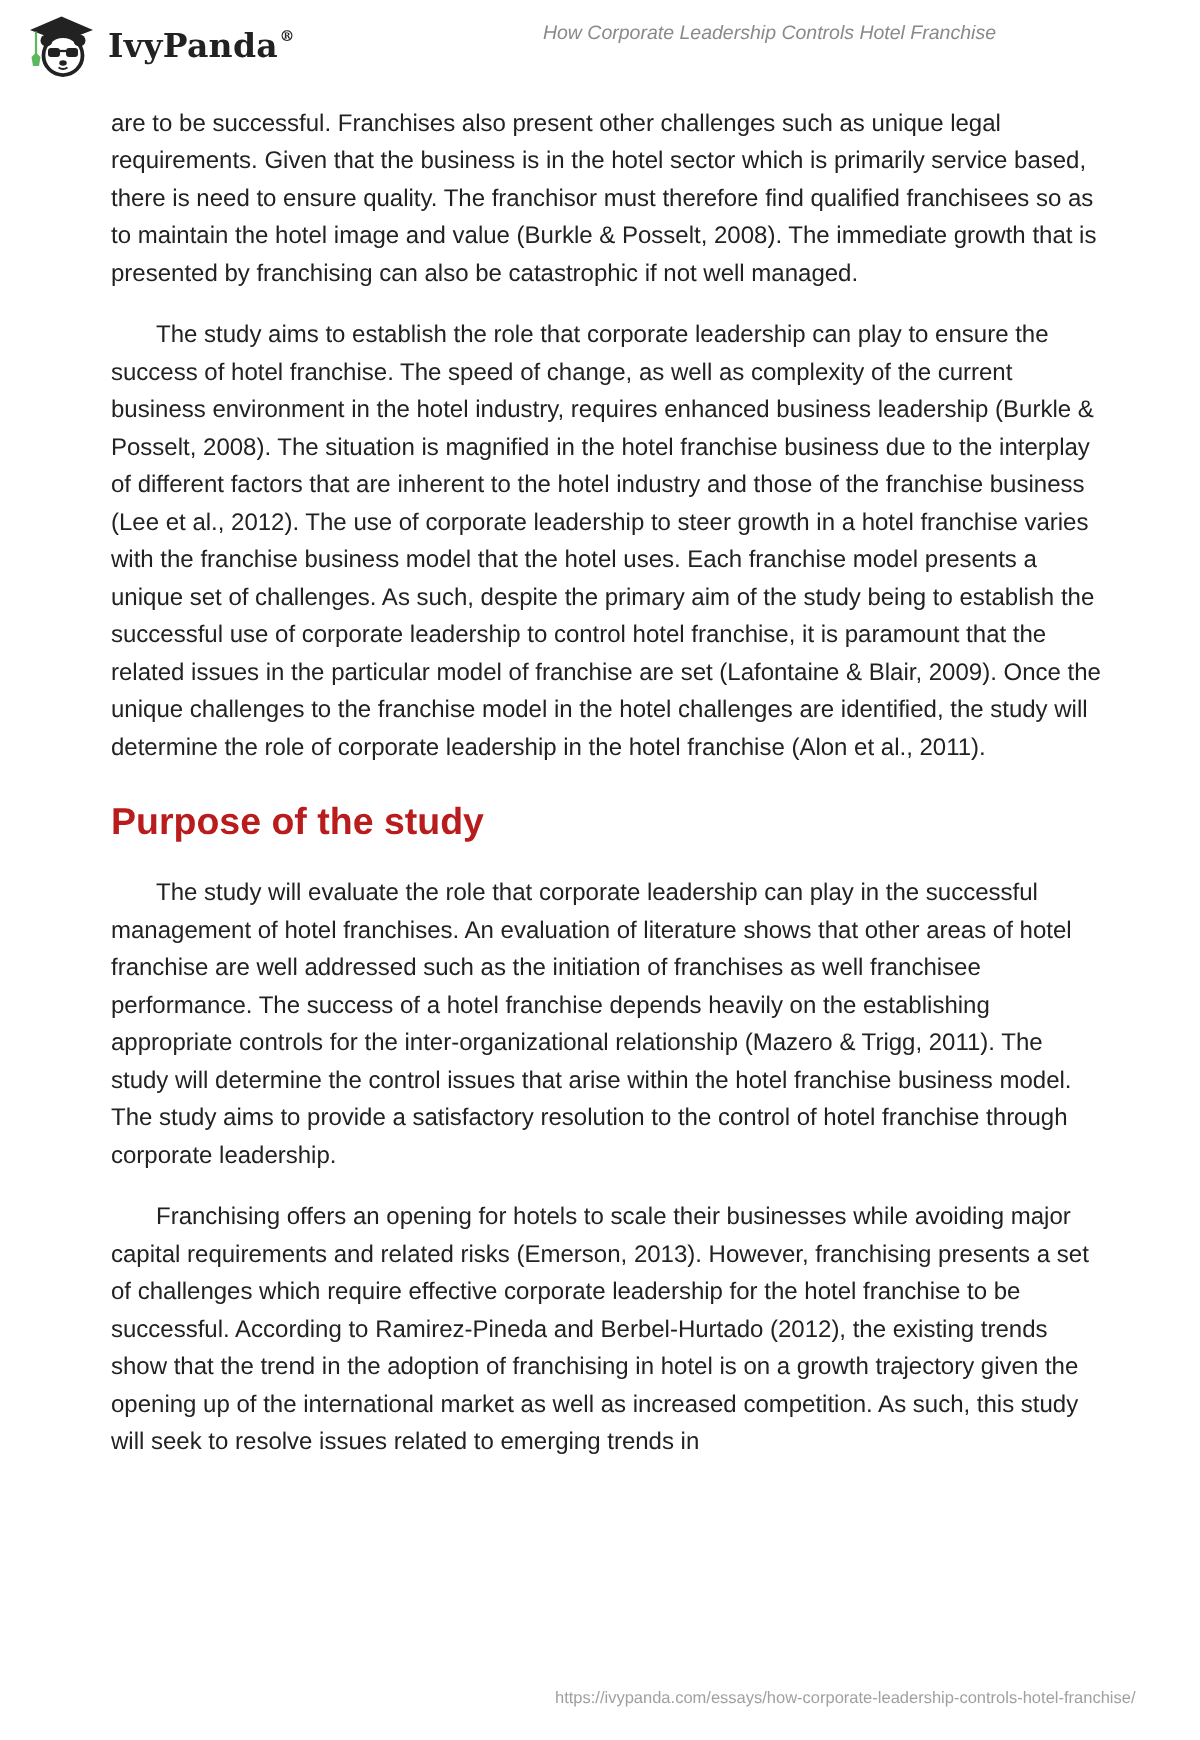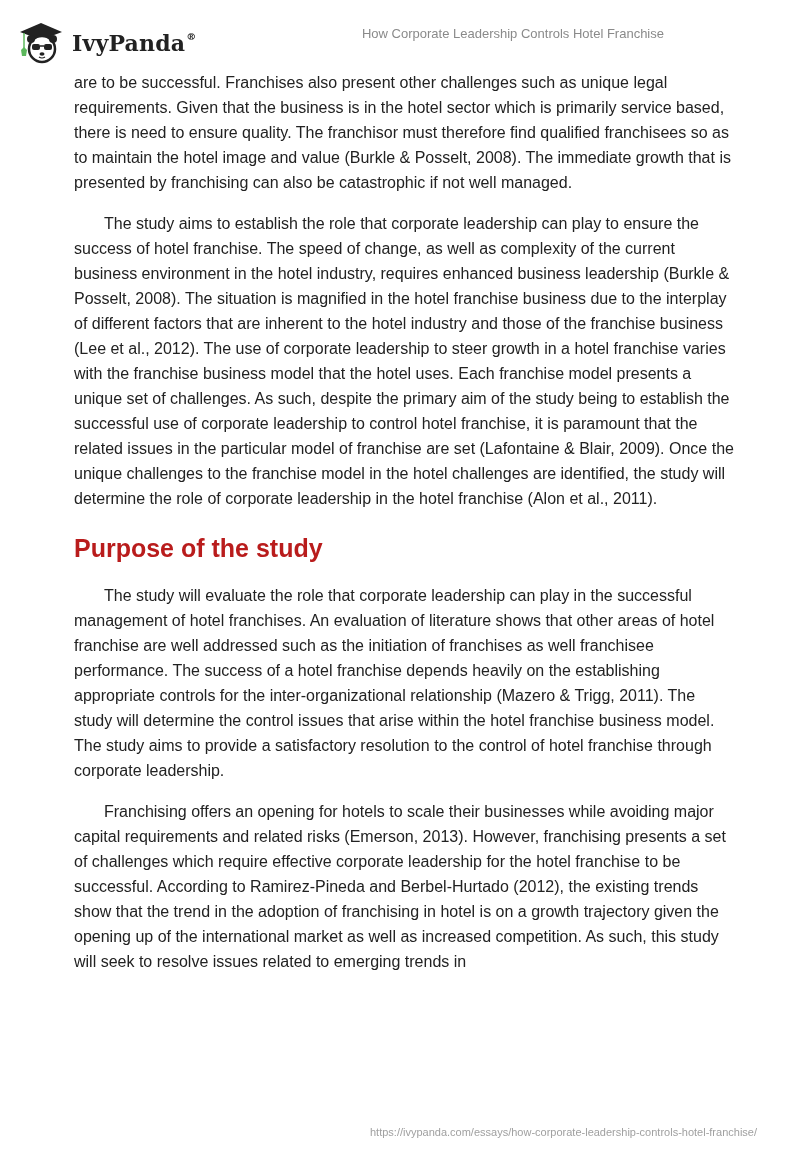--- a/index.html
+++ b/index.html
@@ -10,21 +10,21 @@
     body {
       width: 800px;
       height: 1160px;
       position: relative;
       overflow: hidden;
       font-family: "Liberation Sans", sans-serif;
       color: #222222;
     }
     .header {
       position: absolute;
-      top: 12px;
+      top: 0;
       left: 0;
       width: 696px;
       height: 60px;
     }
     .logo {
       position: absolute;
       left: 16px;
       top: 8px;
       display: flex;
       align-items: center;
@@ -49,20 +49,21 @@
       margin-left: 1px;
       position: relative;
       top: -3px;
     }
     .doc-title {
       position: absolute;
       top: 14px;
       right: 32px;
       font-size: 13px;
       color: #8a8a8a;
+      font-style: italic;
     }
     .content {
       position: absolute;
       top: 70px;
       left: 74px;
       width: 660px;
       font-size: 16px;
       line-height: 25px;
       color: #222222;
     }

